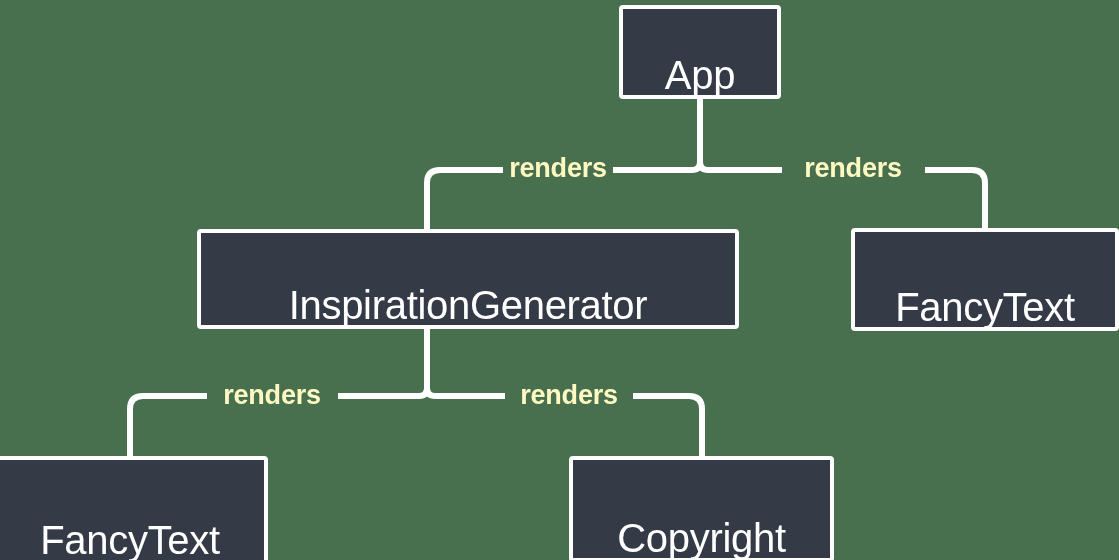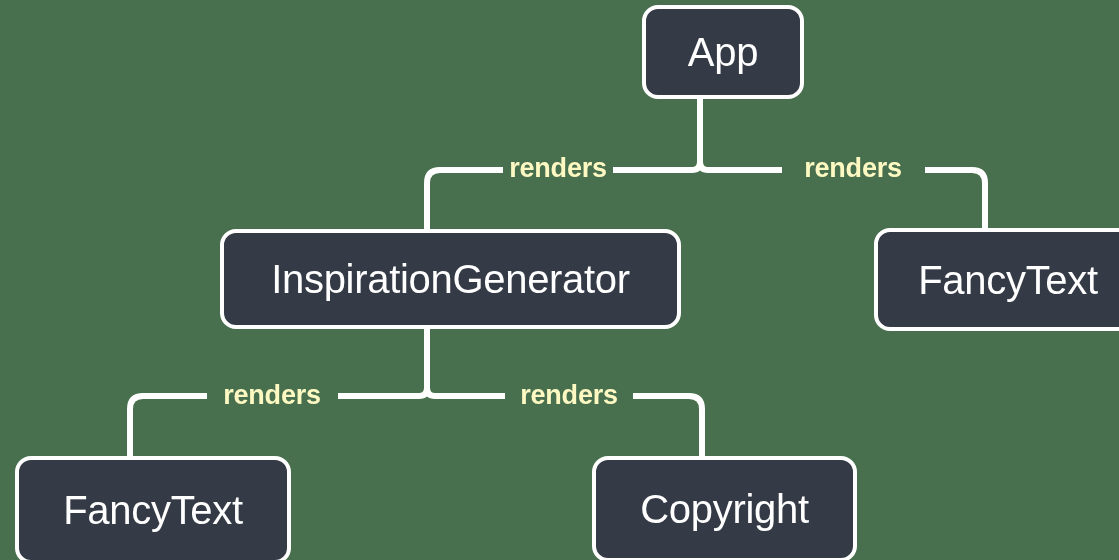--- a/index.html
+++ b/index.html
@@ -25,30 +25,29 @@
     top: 0;
     width: 1119px;
     height: 560px;
     pointer-events: none;
   }
   .node-box {
     position: absolute;
     box-sizing: border-box;
     background: #343a46;
     border: 4px solid #ffffff;
-    border-radius: 16px;
+    border-radius: 4px;
     display: flex;
-    align-items: center;
+    align-items: flex-end;
     justify-content: center;
     color: #ffffff;
     font-size: 40px;
     font-weight: 400;
     letter-spacing: -0.3px;
     white-space: nowrap;
-    margin-left: 23px;
   }
   .node-label {
     color: #ffffff;
     line-height: 1;
   }
   .edge-label {
     position: absolute;
     color: #fef9c3;
     font-size: 27px;
     font-weight: 600;
@@ -83,21 +82,21 @@
 
       <path d="M 435 396 L 505 396"></path>
       <path d="M 633 396 L 689 396 Q 702 396 702 409 L 702 456"></path>
     </g>
   </svg>
 
   <div class="node-box" style="left:619px; top:5px; width:162px; height:94px;">
     <span class="node-label">App</span>
   </div>
 
-  <div class="node-box" style="left:197px; top:229px; width:461px; height:100px;">
+  <div class="node-box" style="left:197px; top:229px; width:542px; height:100px;">
     <span class="node-label">InspirationGenerator</span>
   </div>
 
   <div class="node-box" style="left:851px; top:228px; width:268px; height:103px;">
     <span class="node-label">FancyText</span>
   </div>
 
   <div class="node-box" style="left:-8px; top:456px; width:276px; height:108px;">
     <span class="node-label">FancyText</span>
   </div>

